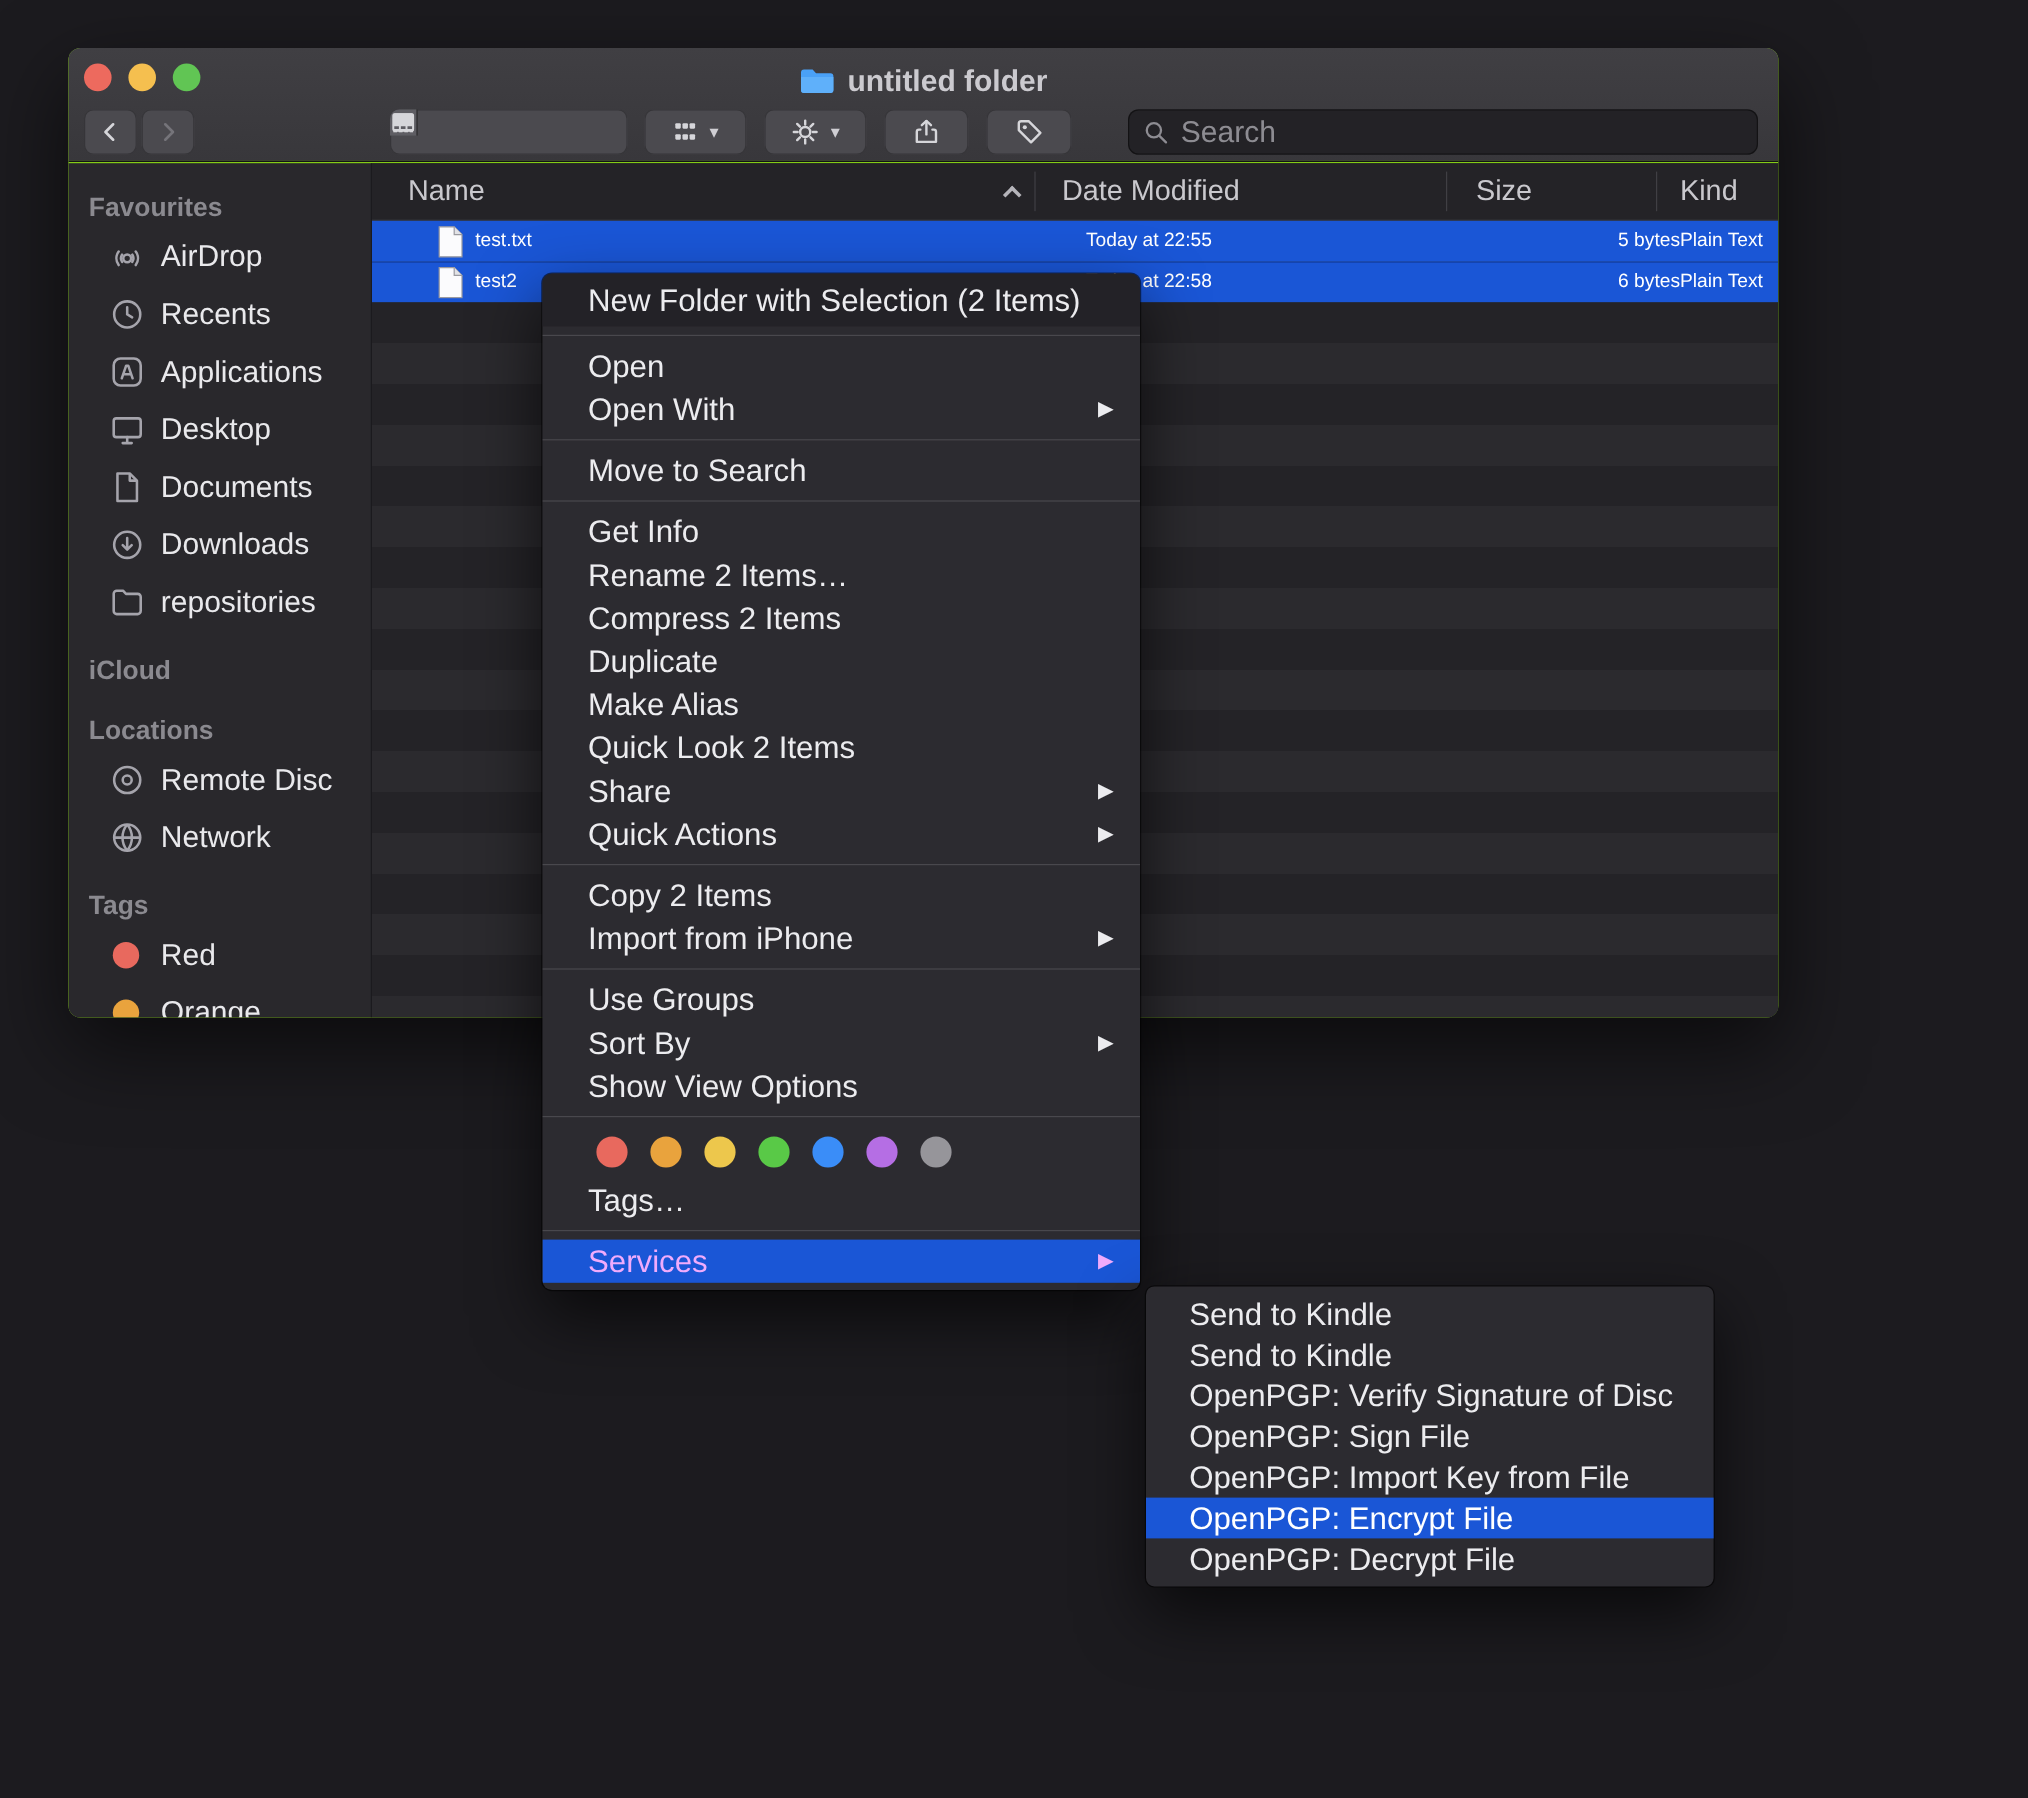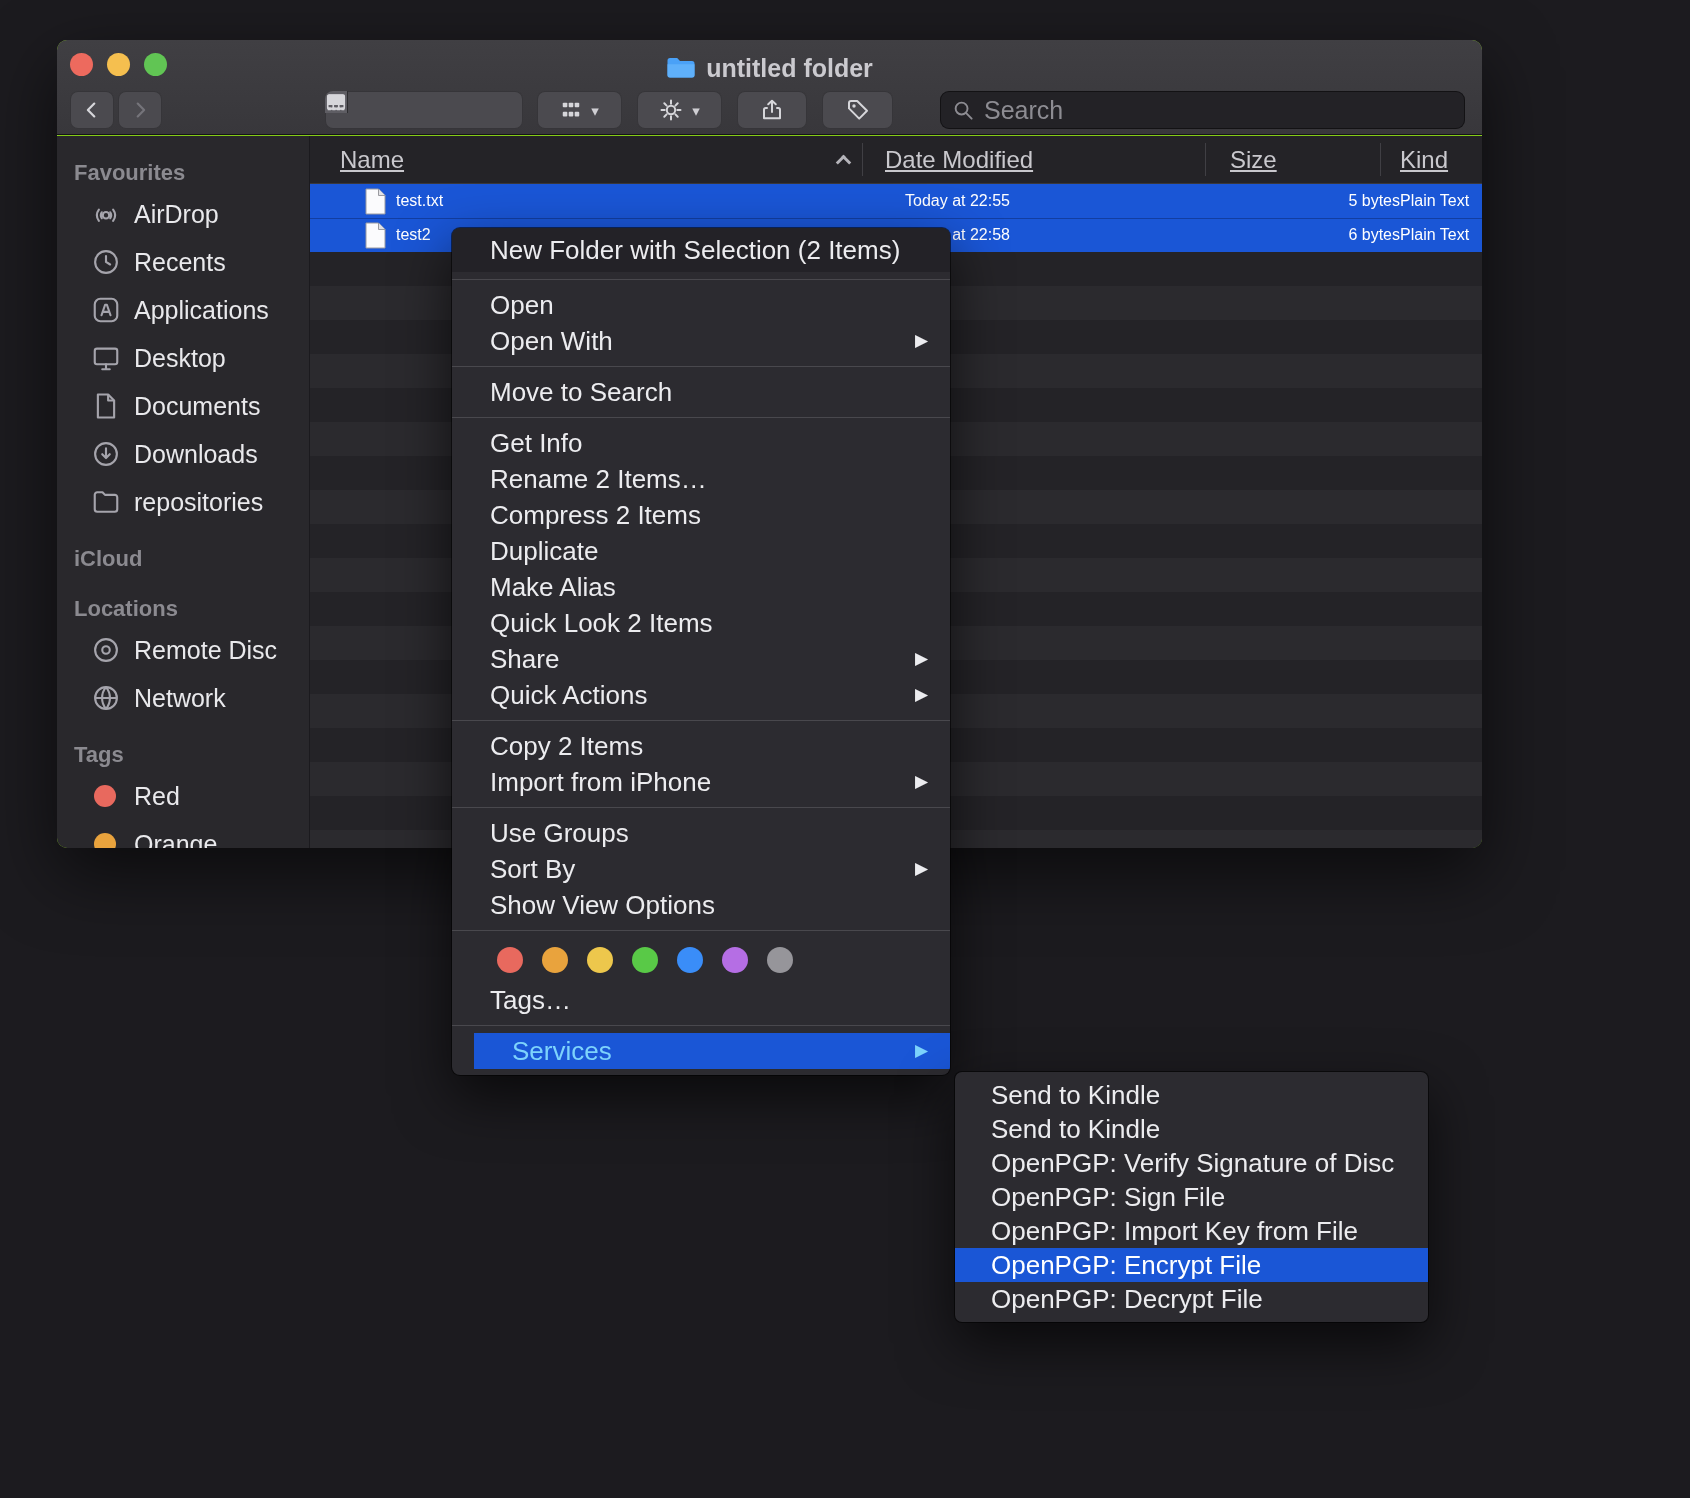--- a/index.html
+++ b/index.html
@@ -45,21 +45,21 @@
   .sidebar { position:absolute; left:0; top:96px; width:253px; bottom:0; background:#29282c;
              border-right:1px solid #1b1a1e; padding-top:4px; overflow:hidden; }
   .sb-header { height:34px; line-height:34px; padding-left:17px; color:#8b8a90; font-size:22px; font-weight:700; margin-top:16px; }
   .sb-item { height:48px; display:flex; align-items:center; padding-left:33px; gap:13px; color:#e9e9ec; font-size:25px; }
   .sb-icon { width:31px; height:31px; color:#a5a4ac; display:flex; align-items:center; justify-content:center; flex:0 0 31px; }
   .sb-tagdot { width:22px; height:22px; border-radius:50%; margin:0 5px 0 4px; flex:0 0 22px; }
 
   
   .content { position:absolute; left:253px; top:96px; right:0; bottom:0; background:#242327; overflow:hidden; }
   .col-header { position:relative; height:48px; background:#242327; border-bottom:1px solid #39383c; color:#c9c8cd; font-size:24px; }
-  .ch { position:absolute; top:0; line-height:48px; white-space:nowrap;text-decoration:underline; }
+  .ch { position:absolute; top:0; line-height:48px; white-space:nowrap; }
   .ch-name { left:30px; } .ch-date { left:575px; } .ch-size { left:920px; } .ch-kind { left:1090px; }
   .sort-caret { position:absolute; left:528px; top:21px; width:11px; height:11px;
                 border-left:3px solid #b5b4ba; border-top:3px solid #b5b4ba; transform:rotate(45deg); }
   .vline { position:absolute; top:7px; bottom:7px; width:1px; background:#403f44; }
   .v1{left:552px;} .v2{left:895px;} .v3{left:1070px;}
   .rows { position:absolute; left:0; top:48px; right:0; }
   .row { position:relative; height:34px; font-size:16px; color:#e8e8ea; }
   .row.sel { background:#1a56d6; color:#fff; }
   .row.sel + .row.sel { box-shadow:inset 0 1px 0 rgba(0,0,30,.28); }
   .cell { position:absolute; top:0; line-height:34px; white-space:nowrap; }
@@ -69,21 +69,21 @@
   .cell.kind { left:1090px; right:0; overflow:hidden; }
   .stripes { position:absolute; left:0; top:116px; right:0; bottom:0;
              background:repeating-linear-gradient(180deg,#242327 0 34px,#2b2a2e 34px 68px); }
 
   
   .context-menu { position:absolute; left:452px; top:228px; width:498px; background:#2c2b30; border-radius:8px;
                   padding:0 0 6px 0; overflow:hidden; font-size:26px; color:#ececef; z-index:5;
                   box-shadow:0 0 0 1px rgba(0,0,0,.55), 0 22px 55px rgba(0,0,0,.65); }
   .m-item { position:relative; height:36px; line-height:36px; padding-left:38px; white-space:nowrap; }
   .m-item.dark { height:44px; line-height:44px; background:#232227; }
-  .m-item.hl { background:#1a56d6; color:#7dd3fc;margin-left:22px; }
+  .m-item.hl { background:#1a56d6; color:#f0abfc; }
   .m-arrow { position:absolute; right:22px; top:0; font-size:17px; }
   .m-sep { height:1px; background:#49484d; margin:7px 0; }
   .m-tags { height:44px; display:flex; align-items:center; gap:19px; padding-left:45px; }
   .m-dot { width:26px; height:26px; border-radius:50%; }
 
   
   .submenu { position:absolute; left:955px; top:1072px; width:473px; background:#2c2b30; border-radius:7px;
              padding:6px 0; font-size:26px; color:#ececef; z-index:6;
              box-shadow:0 0 0 1px rgba(0,0,0,.55), 0 22px 55px rgba(0,0,0,.65); }
   .s-item { height:34px; line-height:34px; padding-left:36px; white-space:nowrap; }

